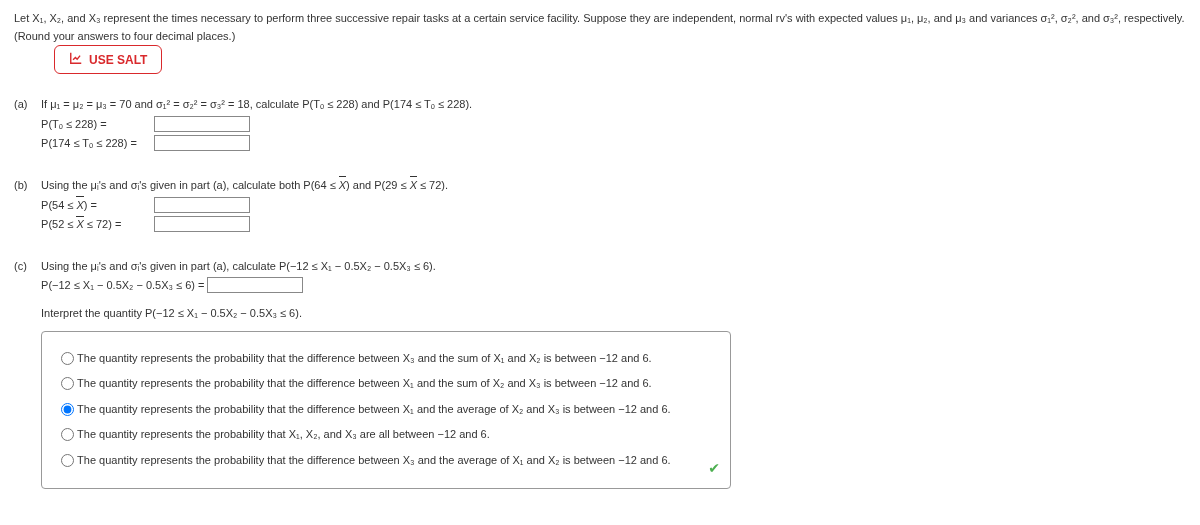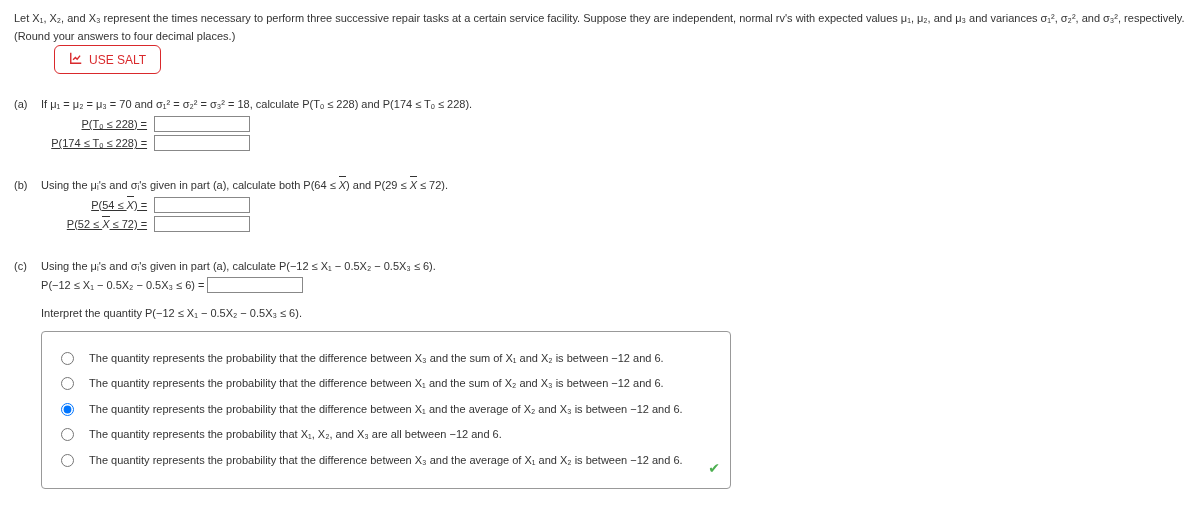--- a/index.html
+++ b/index.html
@@ -15,21 +15,21 @@
     }
     .salt-button {
       display: inline-flex;
       align-items: center;
       gap: 6px;
       background: #fff;
       border: 1px solid #d9292c;
       border-radius: 6px;
       padding: 5px 14px;
       color: #d9292c;
-      font-weight: normal;
+      font-weight: bold;
       font-size: 12px;
       cursor: pointer;
       margin-left: 40px;
       margin-bottom: 22px;
     }
     .salt-button svg { width: 14px; height: 14px; }
     .part {
       margin-bottom: 22px;
     }
     .part-label {
@@ -38,44 +38,42 @@
       vertical-align: top;
     }
     .part-body {
       display: inline-block;
       width: calc(100% - 30px);
       vertical-align: top;
     }
     .eq-line { margin: 2px 0; }
     .eq-label {
       display: inline-block;
-      text-align: right;
       min-width: 106px;
       padding-right: 4px;
-      text-decoration: underline;
     }
     input[type="text"] {
       border: 1px solid #888;
       height: 14px;
       width: 90px;
       font-size: 11px;
       padding: 0 2px;
     }
     .radio-box {
       border: 1px solid #999;
       border-radius: 4px;
       padding: 10px 14px;
       margin-top: 8px;
       max-width: 660px;
       position: relative;
     }
     .radio-option {
       display: flex;
       align-items: flex-start;
-      gap: 12px;
+      gap: 0;
       margin: 8px 0;
     }
     .radio-option input[type="radio"] {
       margin-top: 2px;
     }
     .radio-text { flex: 1; }
     .check {
       color: #4caf50;
       position: absolute;
       right: 10px;

